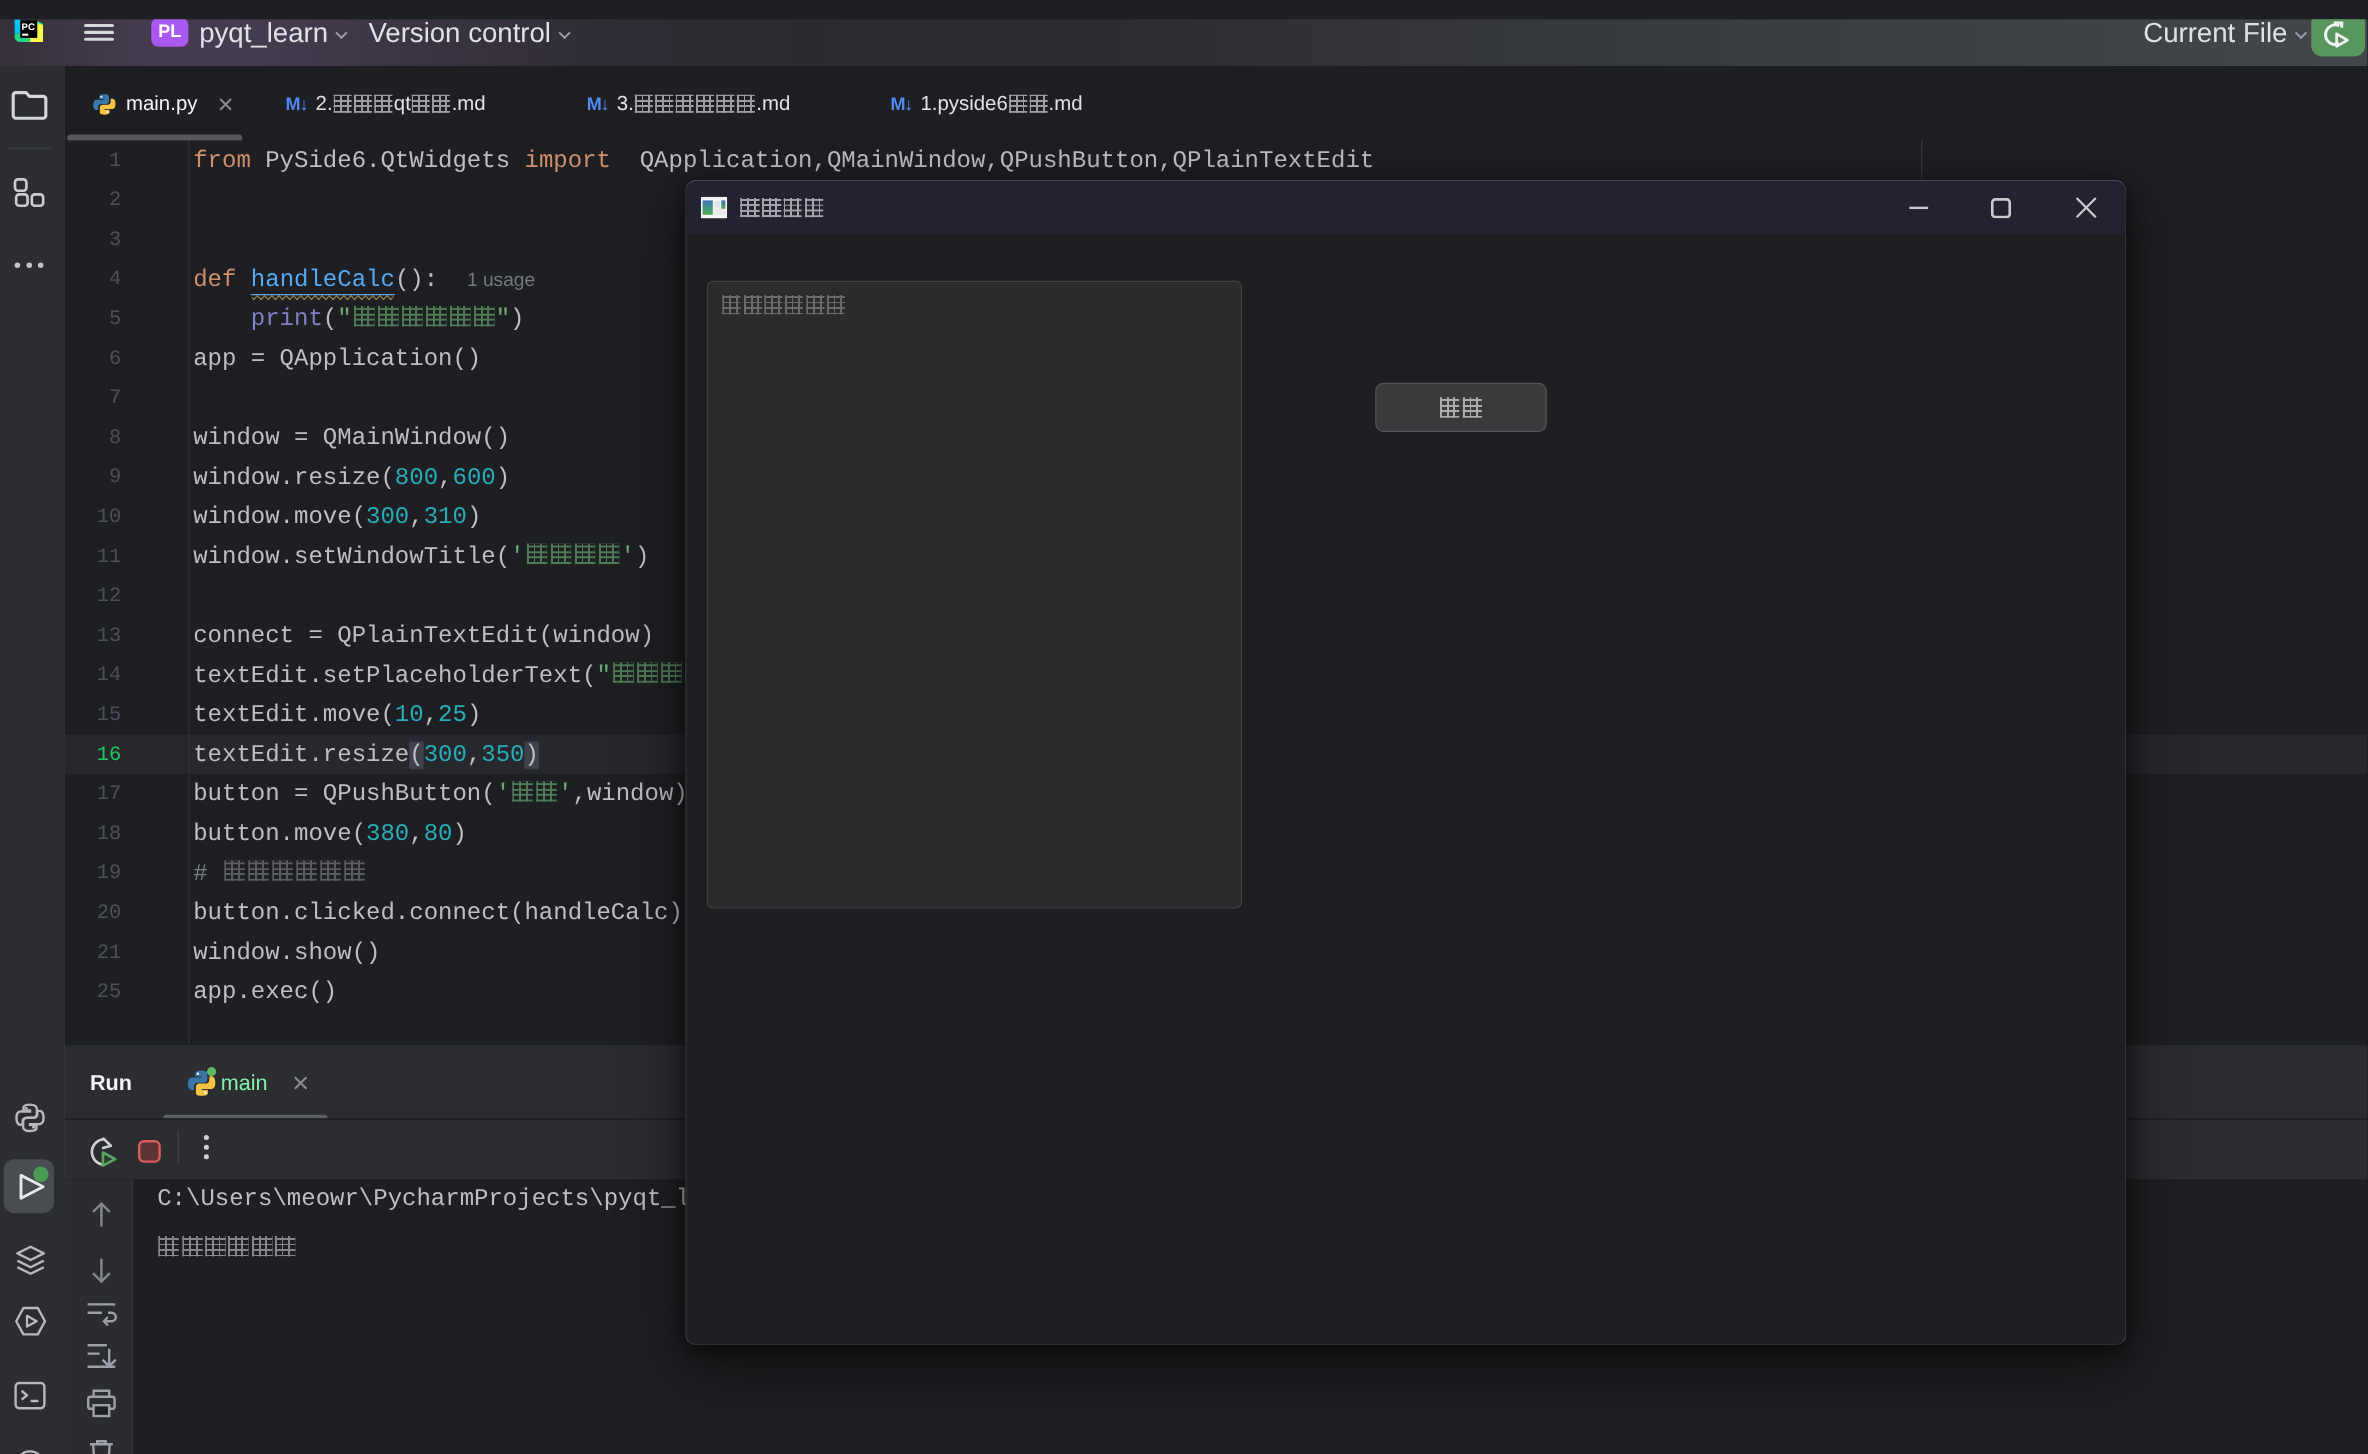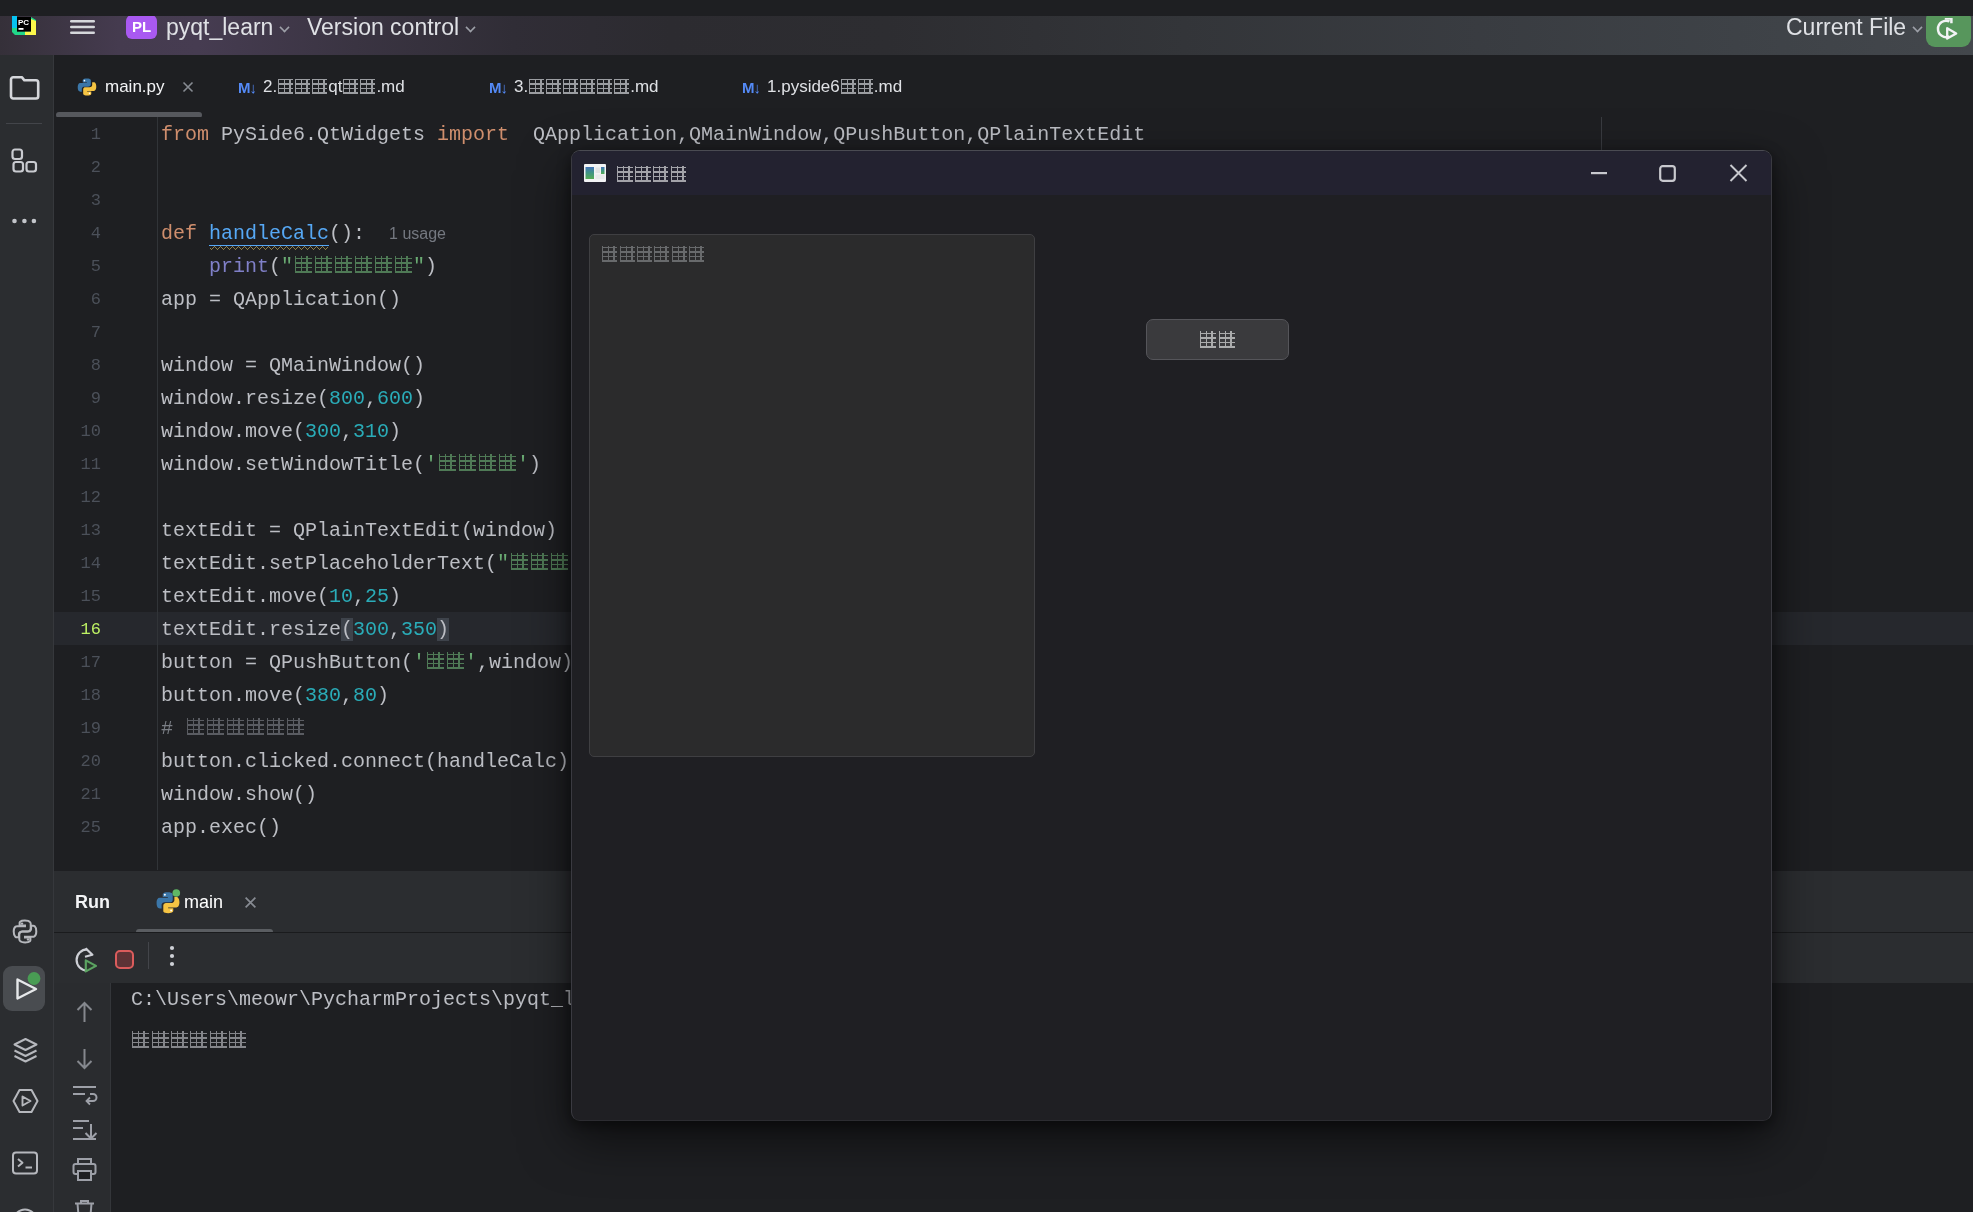--- a/index.html
+++ b/index.html
@@ -171,58 +171,58 @@
 <div class="lnum" style="top:266.5px">6</div>
 <div class="lnum" style="top:299.5px">7</div>
 <div class="lnum" style="top:332.5px">8</div>
 <div class="lnum" style="top:365.5px">9</div>
 <div class="lnum" style="top:398.5px">10</div>
 <div class="lnum" style="top:431.5px">11</div>
 <div class="lnum" style="top:464.5px">12</div>
 <div class="lnum" style="top:497.5px">13</div>
 <div class="lnum" style="top:530.5px">14</div>
 <div class="lnum" style="top:563.5px">15</div>
-<div class="lnum" style="top:596.5px;color:#bef264">16</div>
+<div class="lnum" style="top:596.5px;color:#22c55e">16</div>
 <div class="lnum" style="top:629.5px">17</div>
 <div class="lnum" style="top:662.5px">18</div>
 <div class="lnum" style="top:695.5px">19</div>
 <div class="lnum" style="top:728.5px">20</div>
 <div class="lnum" style="top:761.5px">21</div>
 <div class="lnum" style="top:794.5px">25</div>
 </div>
 <div id="code">
 <div class="cl" style="top:101.5px"><span class="kw">from</span> PySide6.QtWidgets <span class="kw">import</span>  QApplication,QMainWindow,QPushButton,QPlainTextEdit</div>
 <div class="cl" style="top:200.5px"><span class="kw">def</span> <span class="fn">handleCalc</span>():  <span class="usage">1 usage</span></div>
 <div class="cl" style="top:233.5px">    <span class="bi">print</span>(<span class="st">"<i class="z"></i><i class="z"></i><i class="z"></i><i class="z"></i><i class="z"></i><i class="z"></i>"</span>)</div>
 <div class="cl" style="top:266.5px">app = QApplication()</div>
 <div class="cl" style="top:332.5px">window = QMainWindow()</div>
 <div class="cl" style="top:365.5px">window.resize(<span class="nu">800</span>,<span class="nu">600</span>)</div>
 <div class="cl" style="top:398.5px">window.move(<span class="nu">300</span>,<span class="nu">310</span>)</div>
 <div class="cl" style="top:431.5px">window.setWindowTitle(<span class="st">'<i class="z"></i><i class="z"></i><i class="z"></i><i class="z"></i>'</span>)</div>
-<div class="cl" style="top:497.5px">textEdit = QPlainTextEdit(window)</div>
+<div class="cl" style="top:497.5px">connect = QPlainTextEdit(window)</div>
 <div class="cl" style="top:530.5px">textEdit.setPlaceholderText(<span class="st">"<i class="z"></i><i class="z"></i><i class="z"></i><i class="z"></i><i class="z"></i><i class="z"></i>"</span>)</div>
 <div class="cl" style="top:563.5px">textEdit.move(<span class="nu">10</span>,<span class="nu">25</span>)</div>
 <div class="cl" style="top:596.5px">textEdit.resize<span class="brace">(</span><span class="nu">300</span>,<span class="nu">350</span><span class="brace">)</span></div>
 <div class="cl" style="top:629.5px">button = QPushButton(<span class="st">'<i class="z"></i><i class="z"></i>'</span>,window)</div>
 <div class="cl" style="top:662.5px">button.move(<span class="nu">380</span>,<span class="nu">80</span>)</div>
 <div class="cl" style="top:695.5px"><span class="cm"># <i class="z"></i><i class="z"></i><i class="z"></i><i class="z"></i><i class="z"></i><i class="z"></i></span></div>
 <div class="cl" style="top:728.5px">button.clicked.connect(handleCalc)</div>
 <div class="cl" style="top:761.5px">window.show()</div>
 <div class="cl" style="top:794.5px">app.exec()</div>
 </div>
 <div class="abs" id="runhead">
   <div class="abs" style="left:21px;top:21px;color:#F3F4F6;font-weight:bold;font-size:18px">Run</div>
   <svg class="abs" style="left:101px;top:18px" width="26" height="26" viewBox="0 0 110 116">
     <path d="M54 14c-24 0-22.5 10.5-22.5 10.5V36h23v3.5H19.5S4 37.5 4 62.5 17.5 86.5 17.5 86.5h9V73s-.5-13.5 13.5-13.5h23S76 59.8 76 46.5V25S78.5 14 54 14z" fill="#3B76A8"></path>
     <path d="M56 108c24 0 22.5-10.5 22.5-10.5V86h-23v-3.5h35S106 84.5 106 59.5 92.5 35.5 92.5 35.5h-9V49s.5 13.5-13.5 13.5h-23S34 62.2 34 75.5V97S31.5 108 56 108z" fill="#F5C443"></path>
     <circle cx="41" cy="26" r="4.5" fill="#fff"></circle>
         <circle cx="69" cy="96" r="4.5" fill="#fff"></circle>
     <circle cx="92" cy="18" r="17" fill="#5FB865"></circle>
   </svg>
-  <div class="abs" style="left:130px;top:21px;color:#ffffff;font-size:18px">main</div>
+  <div class="abs" style="left:130px;top:21px;color:#86efac;font-size:18px">main</div>
   <svg class="abs" style="left:190px;top:25px" width="13" height="13" viewBox="0 0 12 12">
         <path d="M1.5 1.5 L10.5 10.5 M10.5 1.5 L1.5 10.5" stroke="#878B92" stroke-width="1.6"></path>
       </svg>
 </div>
 <div class="abs" id="runthumb"></div>
 <div class="abs" id="runtool">
   <svg class="abs" style="left:18px;top:13px" width="26" height="28" viewBox="0 0 26 28">
     <path d="M 15.2 3.4 A 9.3 9.3 0 1 0 15.2 24.6" fill="none" stroke="#CED0D6" stroke-width="2.2"></path>
     <path d="M 13.6 2.2 L 20.4 8.8 L 13.0 10.8" fill="none" stroke="#CED0D6" stroke-width="2.2" stroke-linejoin="round"></path>
     <path d="M 13.8 14.4 L 24 19.9 L 13.8 25.4 Z" fill="#2B3A2D" stroke="#5BA361" stroke-width="2.2" stroke-linejoin="round"></path>

